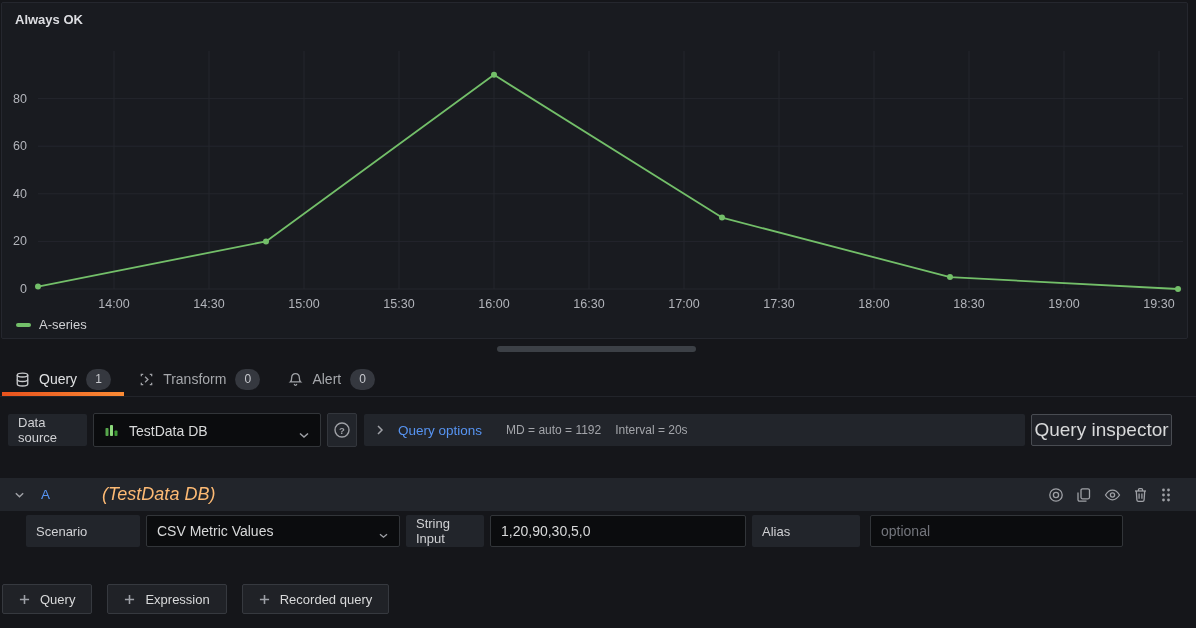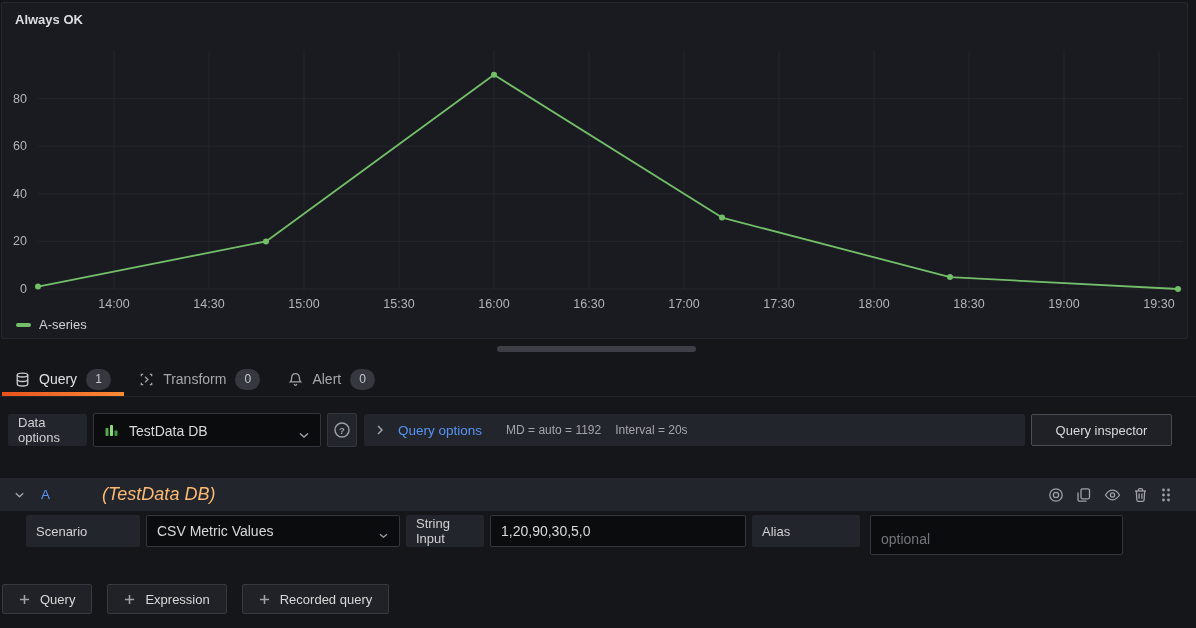--- a/index.html
+++ b/index.html
@@ -52,40 +52,40 @@
   #ds-help { position:absolute; left:327px; top:0; height:34px; width:30px; background:#22252b;
              border:1px solid #33363c; border-radius:2px; display:flex; align-items:center;
              justify-content:center; cursor:pointer; color:#9fa1a6; }
   #qo-strip { position:absolute; left:364px; top:1px; height:32px; width:661px; background:#22252b;
               border-radius:2px; display:flex; align-items:center; padding:16px 12px; gap:14px; cursor:pointer; }
   #qo-label { color:#5794f2; font-size:13.5px; font-weight:500; }
   .qo-meta { color:#a3a5aa; font-size:12px; }
   #qo-md { margin-left:10px; }
   #query-inspector-btn { position:absolute; left:1031px; top:1px; height:32px; width:141px;
               background:#1f2127; border:1px solid #494c52; border-radius:2px; color:#d8d9da;
-              font-size:13px; font-weight:500; display:flex; align-items:center; justify-content:center;
+              font-size:19px; font-weight:500; display:flex; align-items:center; justify-content:center;
               cursor:pointer; font-family:"Liberation Sans", sans-serif; }
 
   
   #a-row { position:absolute; left:0; top:478px; width:1196px; height:33px; background:#22252b;
            display:flex; align-items:center; }
   #a-collapse { margin-left:14px; display:flex; color:#9fa1a6; cursor:pointer; }
   #a-refid { margin-left:16px; color:#5794f2; font-size:13.5px; font-weight:500; cursor:pointer; }
   #a-hint { margin-left:52px; color:#fdba74; font-size:18px; font-style:italic; }
   #a-actions { margin-left:auto; margin-right:24px; display:flex; align-items:center; gap:12px; color:#9fa1a6; }
   #a-actions .act { display:flex; cursor:pointer; }
 
   
   #editor-row { position:absolute; left:0; top:515px; width:1196px; height:32px; }
   #scenario-label { position:absolute; left:26px; top:0; height:32px; width:114px; }
   #scenario-select { position:absolute; left:146px; top:0; height:32px; width:254px; }
   #stringinput-label { position:absolute; left:406px; top:0; height:32px; width:78px; }
   #stringinput-box { position:absolute; left:490px; top:0; height:32px; width:256px; }
   #alias-label { position:absolute; left:752px; top:0; height:32px; width:108px; }
-  #alias-box { position:absolute; left:870px; top:0; height:40px; width:253px; }
+  #alias-box { position:absolute; left:870px; top:0; height:32px; width:253px; }
 
   
   #footer { position:absolute; left:2px; top:584px; display:flex; gap:15px; }
   .footer-btn { height:30px; background:#202227; border:1px solid #36393f; border-radius:2px;
                 display:flex; align-items:center; gap:10px; padding:0 16px; font-size:13px;
                 font-weight:500; color:#d8d9da; cursor:pointer; font-family:"Liberation Sans", sans-serif; }
   .plus-icon { color:#9da0a6; display:flex; }
 </style>
 </head>
 <body>
@@ -174,21 +174,21 @@
         <path d="M8 1.8 C5.5 1.8 3.9 3.6 3.9 6 C3.9 9.4 2.5 10.6 2.5 10.6 H13.5 C13.5 10.6 12.1 9.4 12.1 6 C12.1 3.6 10.5 1.8 8 1.8 Z"></path>
         <path d="M6.6 12.8 C6.9 13.7 7.4 14.2 8 14.2 C8.6 14.2 9.1 13.7 9.4 12.8"></path>
       </svg>
     </span>
     <span class="tab-label">Alert</span>
     <span class="badge">0</span>
   </div>
 </div>
 
 <div id="ds-row">
-  <div id="ds-label" class="chip">Data options</div>
+  <div id="ds-label" class="chip">Data source</div>
 
   <div id="ds-select" class="input-box select-box">
     <span class="ds-name">
       <span style="display:flex;">
         <svg width="16" height="16" viewBox="0 0 16 16">
           <rect x="1.5" y="5" width="3" height="8" rx="0.8" fill="#56a64b"></rect>
           <rect x="6" y="2" width="3" height="11" rx="0.8" fill="#8cd97b"></rect>
           <rect x="10.5" y="7.5" width="3" height="5.5" rx="0.8" fill="#3f9b36"></rect>
         </svg>
       </span>

